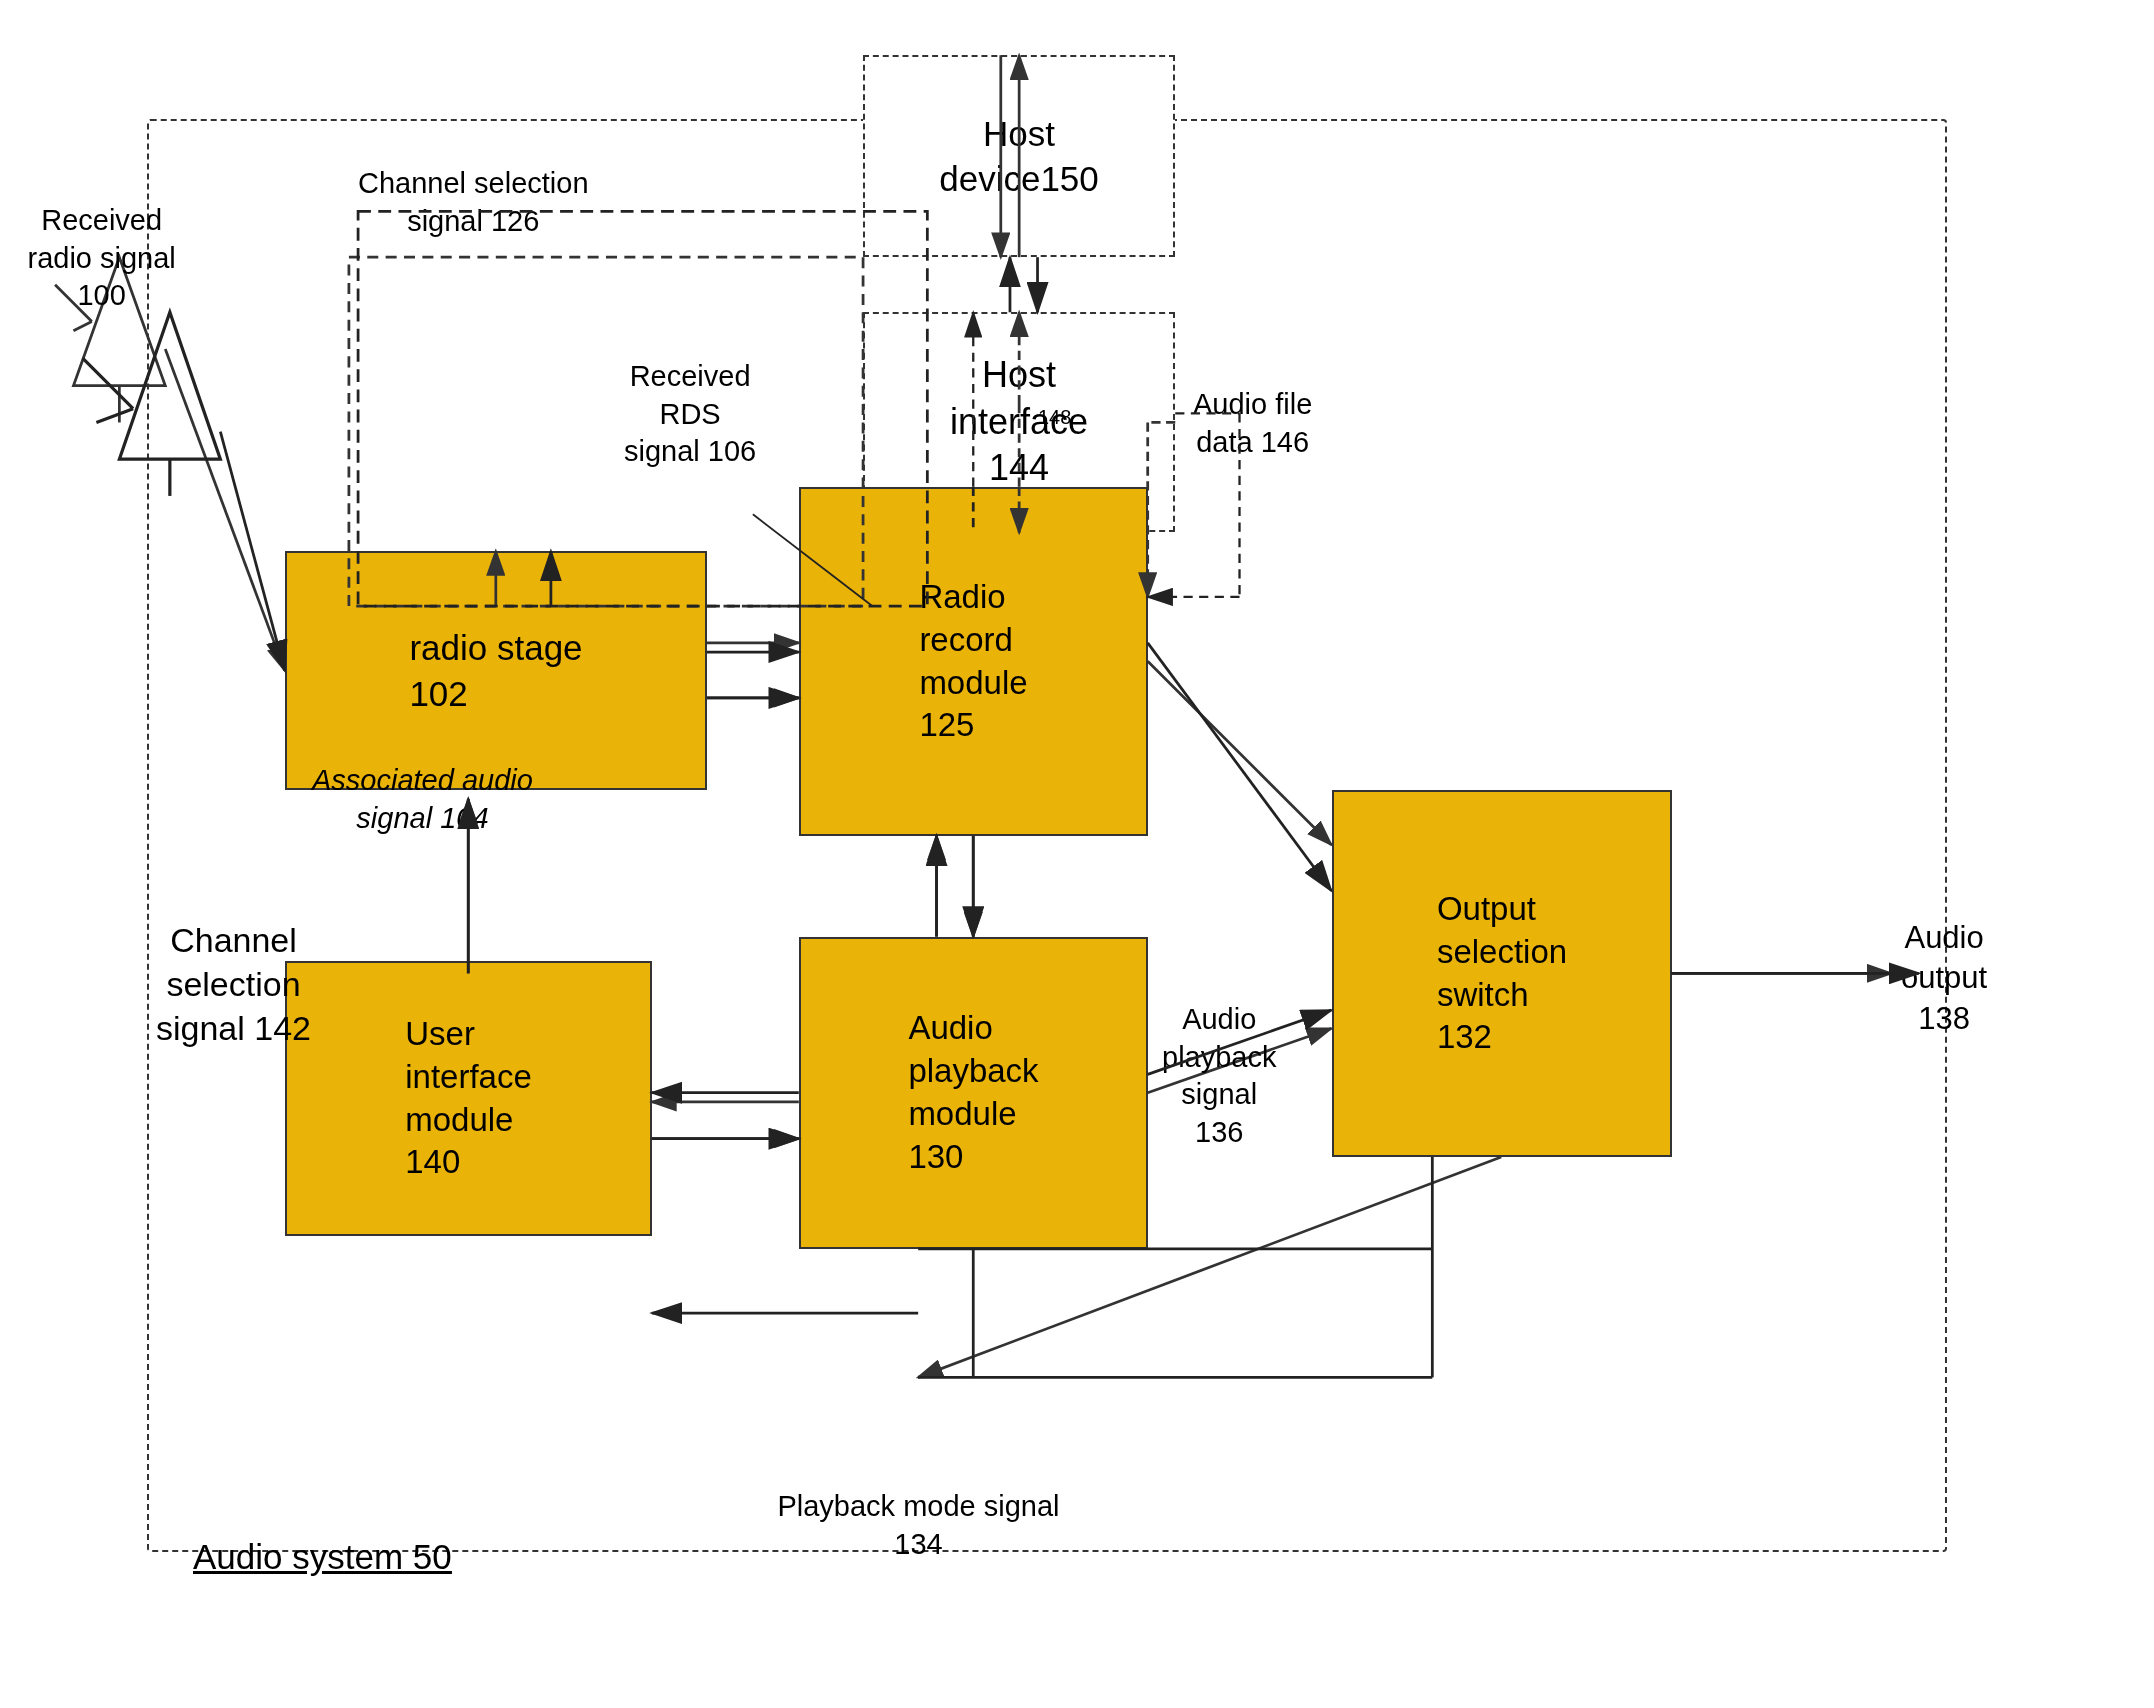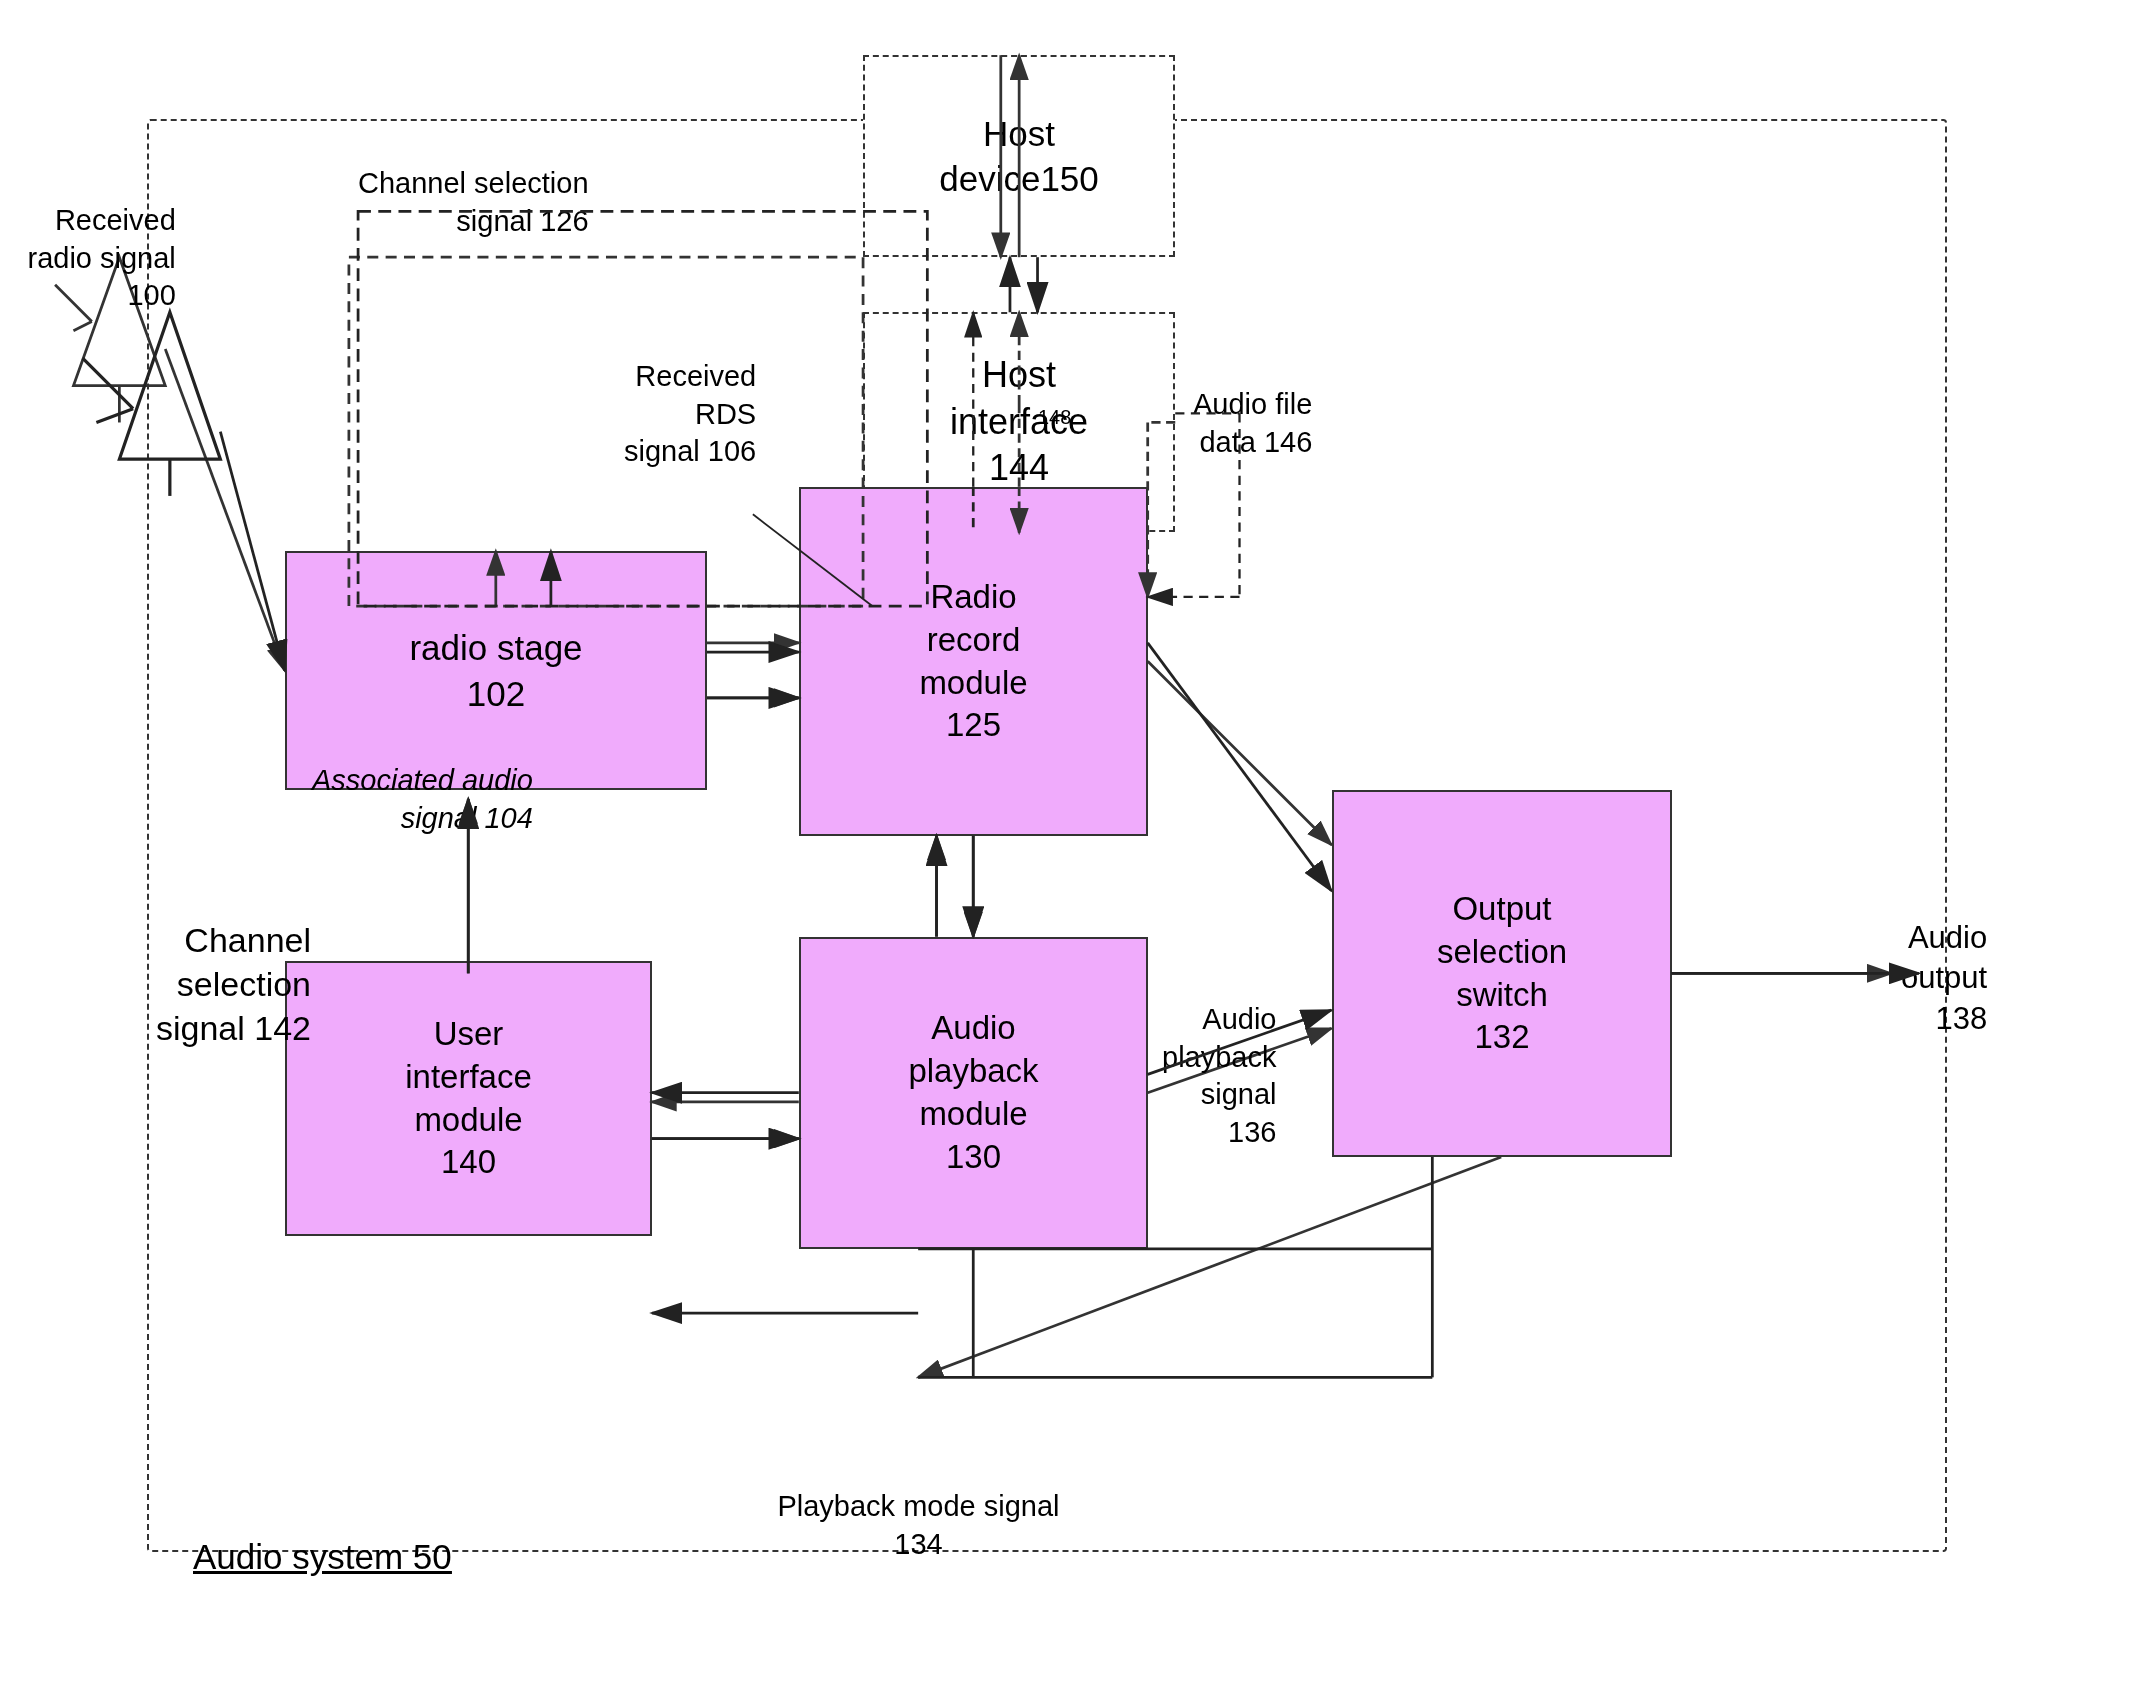--- a/index.html
+++ b/index.html
@@ -27,25 +27,24 @@
       width: 1800px;
       height: 1433px;
       border: 2.8px dashed #333;
       border-radius: 3.7px;
     }
 
     
     .box {
       position: absolute;
       border: 2.8px solid #333;
-      background: #f0abfc;
+      background: #eab308;
       display: flex;
       align-items: center;
       justify-content: center;
-      text-align: center;
       font-size: 33px;
       font-weight: normal;
       line-height: 1.3;
     }
 
     .box-dashed {
       position: absolute;
       border: 2.8px dashed #333;
       background: #fff;
       display: flex;
@@ -55,21 +54,21 @@
       font-size: 33px;
       font-weight: normal;
       line-height: 1.3;
     }
 
     
     .label {
       position: absolute;
       font-size: 31px;
       line-height: 1.3;
-      text-align: right;
+      text-align: center;
       color: #000;
     }
 
     .label-center {
       position: absolute;
       font-size: 31px;
       line-height: 1.3;
       text-align: center;
       color: #000;
       margin-top: 28px;

